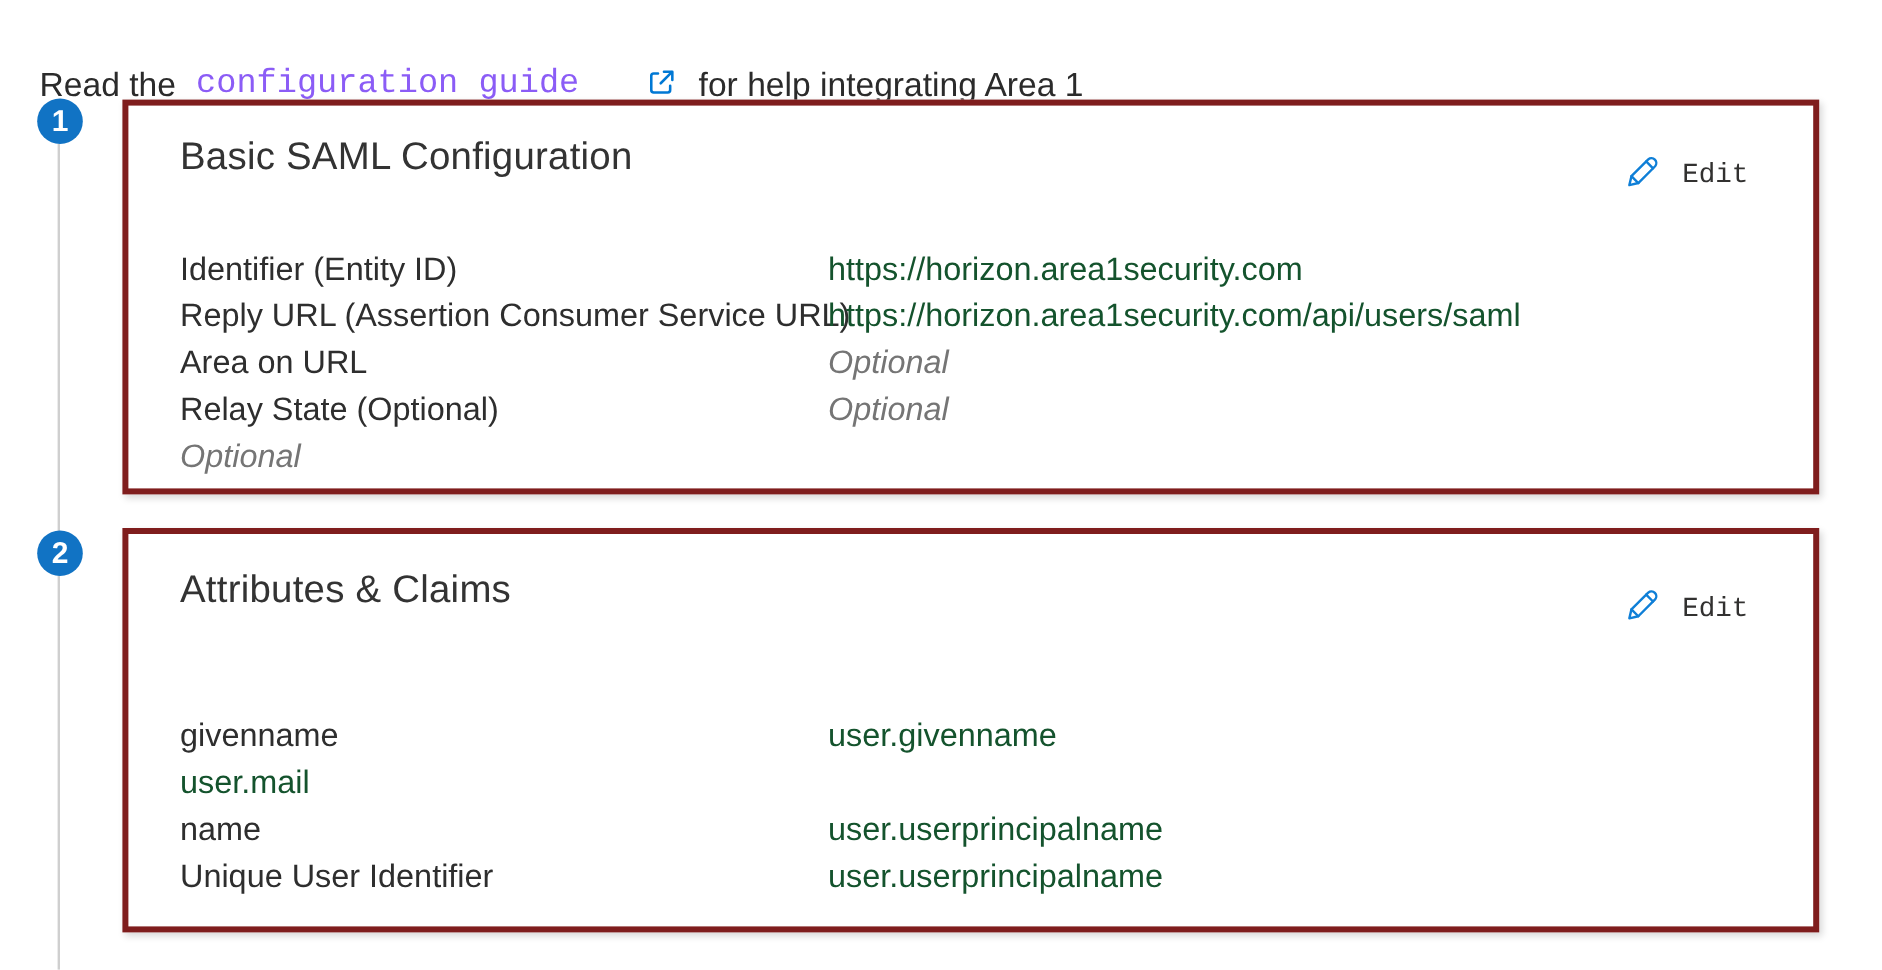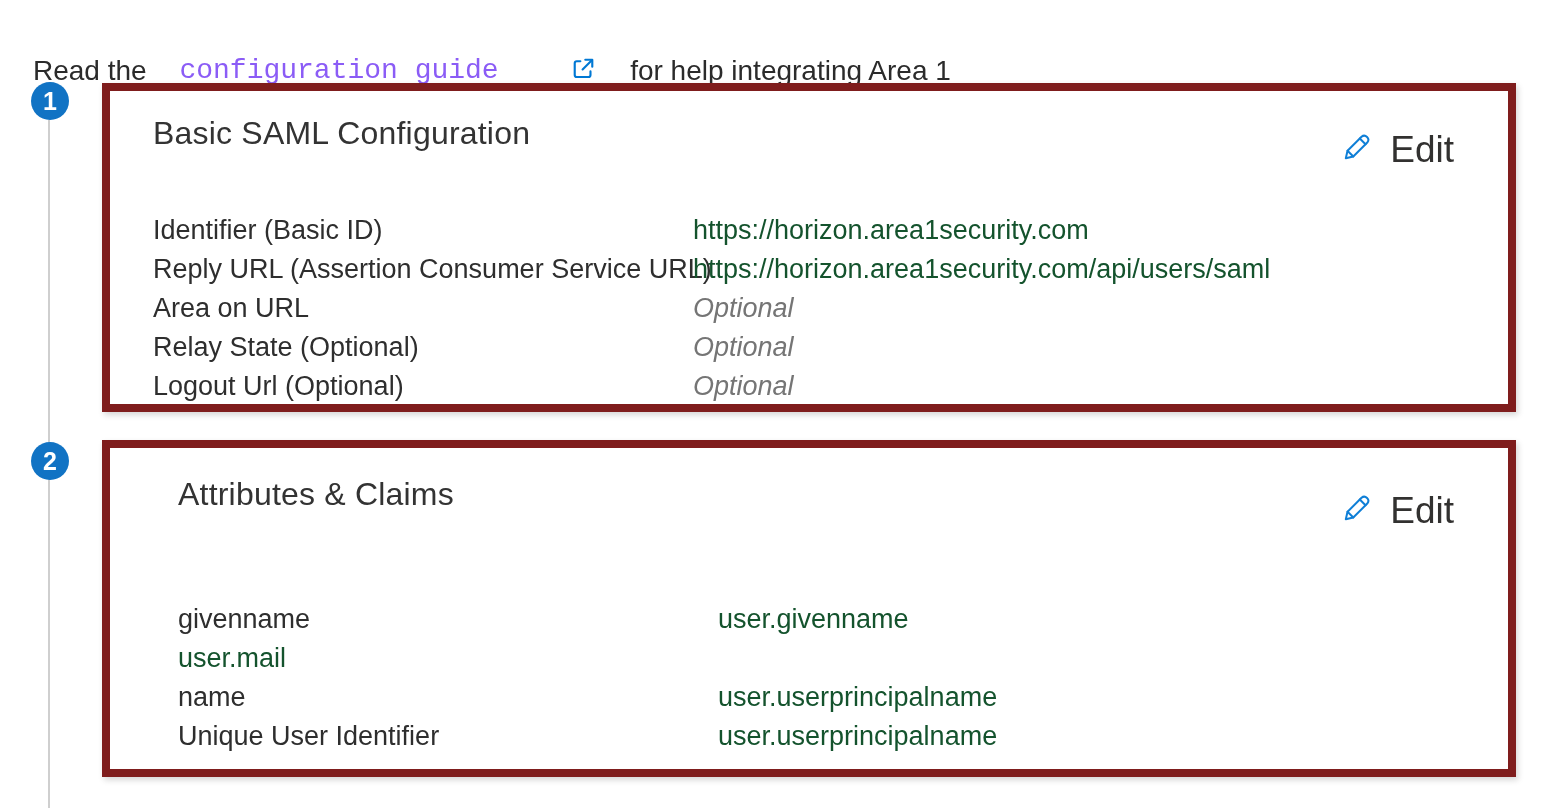--- a/index.html
+++ b/index.html
@@ -14,21 +14,21 @@
   .page { position: absolute; inset: 0; }
 
   
   .intro {
     position: absolute;
     left: 33px; top: 20px;
     font-size: 28px;
     color: #2b2b2b;
     display: flex;
     align-items: center;
-    gap: 25px;
+    gap: 9px;
     white-space: pre;
   }
   .intro a {
     color: #8b5cf6;
     text-decoration: none;
     cursor: pointer;
     font-family: Liberation Mono, monospace;
   }
   .ext-icon { display: inline-block; margin-top: 3px; }
 
@@ -55,25 +55,25 @@
   }
   .step-1 { top: 82px; }
   .step-2 { top: 442px; }
 
   
   .card {
     position: absolute;
     left: 102px;
     width: 1414px;
     background: #ffffff;
-    border: 8px solid #7f1d1d;
+    border: 5px solid #7f1d1d;
     box-shadow: 2px 3px 6px rgba(0,0,0,0.16);
   }
   .card-1 { top: 83px; height: 329px; }
-  .card-2 { top: 440px; height: 337px; padding-left: 25px; }
+  .card-2 { top: 440px; height: 337px; }
 
   .card-inner { padding: 24px 54px 0 43px; }
   .card-2 .card-inner { padding-top: 28px; }
 
   .card-header {
     display: flex;
     justify-content: space-between;
     align-items: flex-start;
   }
   .card-title {
@@ -83,22 +83,22 @@
     letter-spacing: 0.2px;
   }
   .edit-btn {
     display: flex;
     align-items: center;
     gap: 17px;
     margin-top: 14px;
     background: none;
     border: none;
     cursor: pointer;
-    font-family: Liberation Sans, sans-serif;
-    font-size: 37px;
+    font-family: Liberation Mono, monospace;
+    font-size: 23px;
     color: #323130;
     padding: 0;
   }
 
   .rows { margin-top: 40px; }
   .card-2 .rows { margin-top: 68px; }
   .row {
     display: flex;
     line-height: 39px;
     font-size: 27px;
@@ -144,37 +144,36 @@
               <path d="M4.9 15.6 L15.4 5.1 a3.05 3.05 0 0 1 4.3 4.3 L9.2 19.9 L3.6 21.2 Z"></path>
               <path d="M14.1 6.4 l4.3 4.3"></path>
               <path d="M4.9 15.6 l4.3 4.3"></path>
             </svg>
           </span>
           <span>Edit</span>
         </button>
       </div>
       <div class="rows">
         <div class="row">
-          <span class="label">Identifier (Basic ID)</span>
+          <span class="label">Identifier (Entity ID)</span>
           <span class="value">https://horizon.area1security.com</span>
         </div>
         <div class="row">
           <span class="label">Reply URL (Assertion Consumer Service URL)</span>
           <span class="value">https://horizon.area1security.com/api/users/saml</span>
         </div>
         <div class="row">
           <span class="label">Area on URL</span>
           <span class="value optional">Optional</span>
         </div>
         <div class="row">
           <span class="label">Relay State (Optional)</span>
           <span class="value optional">Optional</span>
         </div>
         <div class="row">
-          <span class="label">Logout Url (Optional)</span>
           <span class="value optional">Optional</span>
         </div>
       </div>
     </div>
   </div>
 
   <div class="card card-2">
     <div class="card-inner">
       <div class="card-header">
         <div class="card-title">Attributes &amp; Claims</div>

